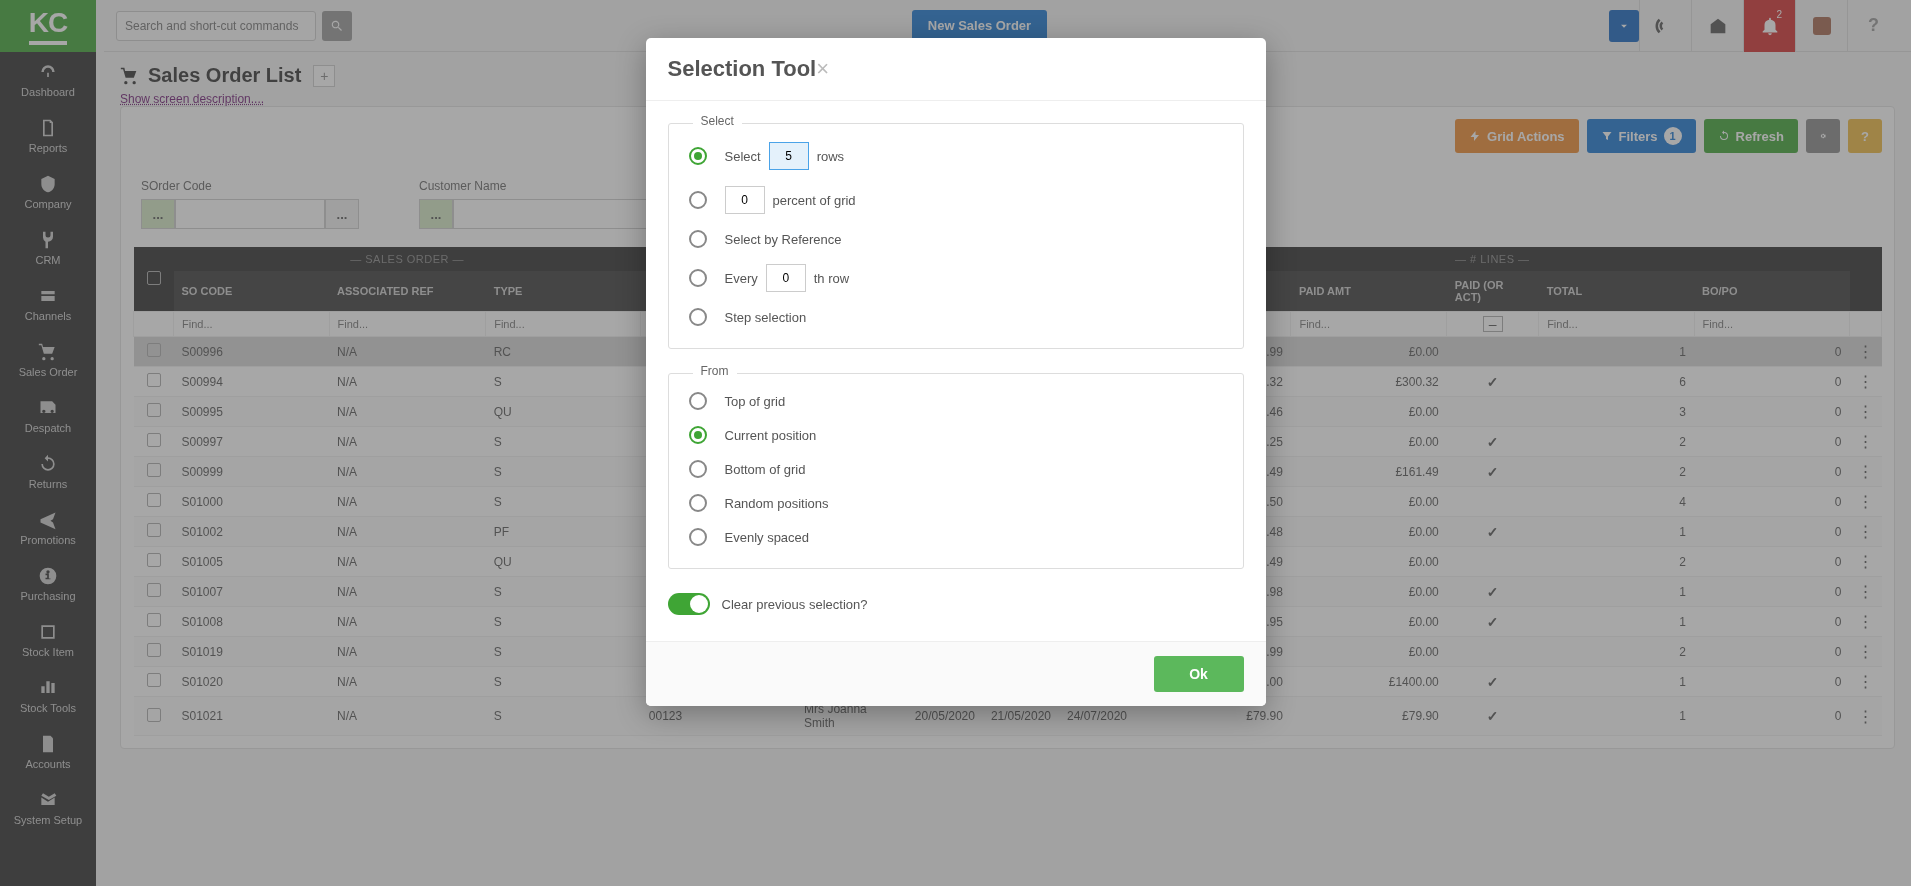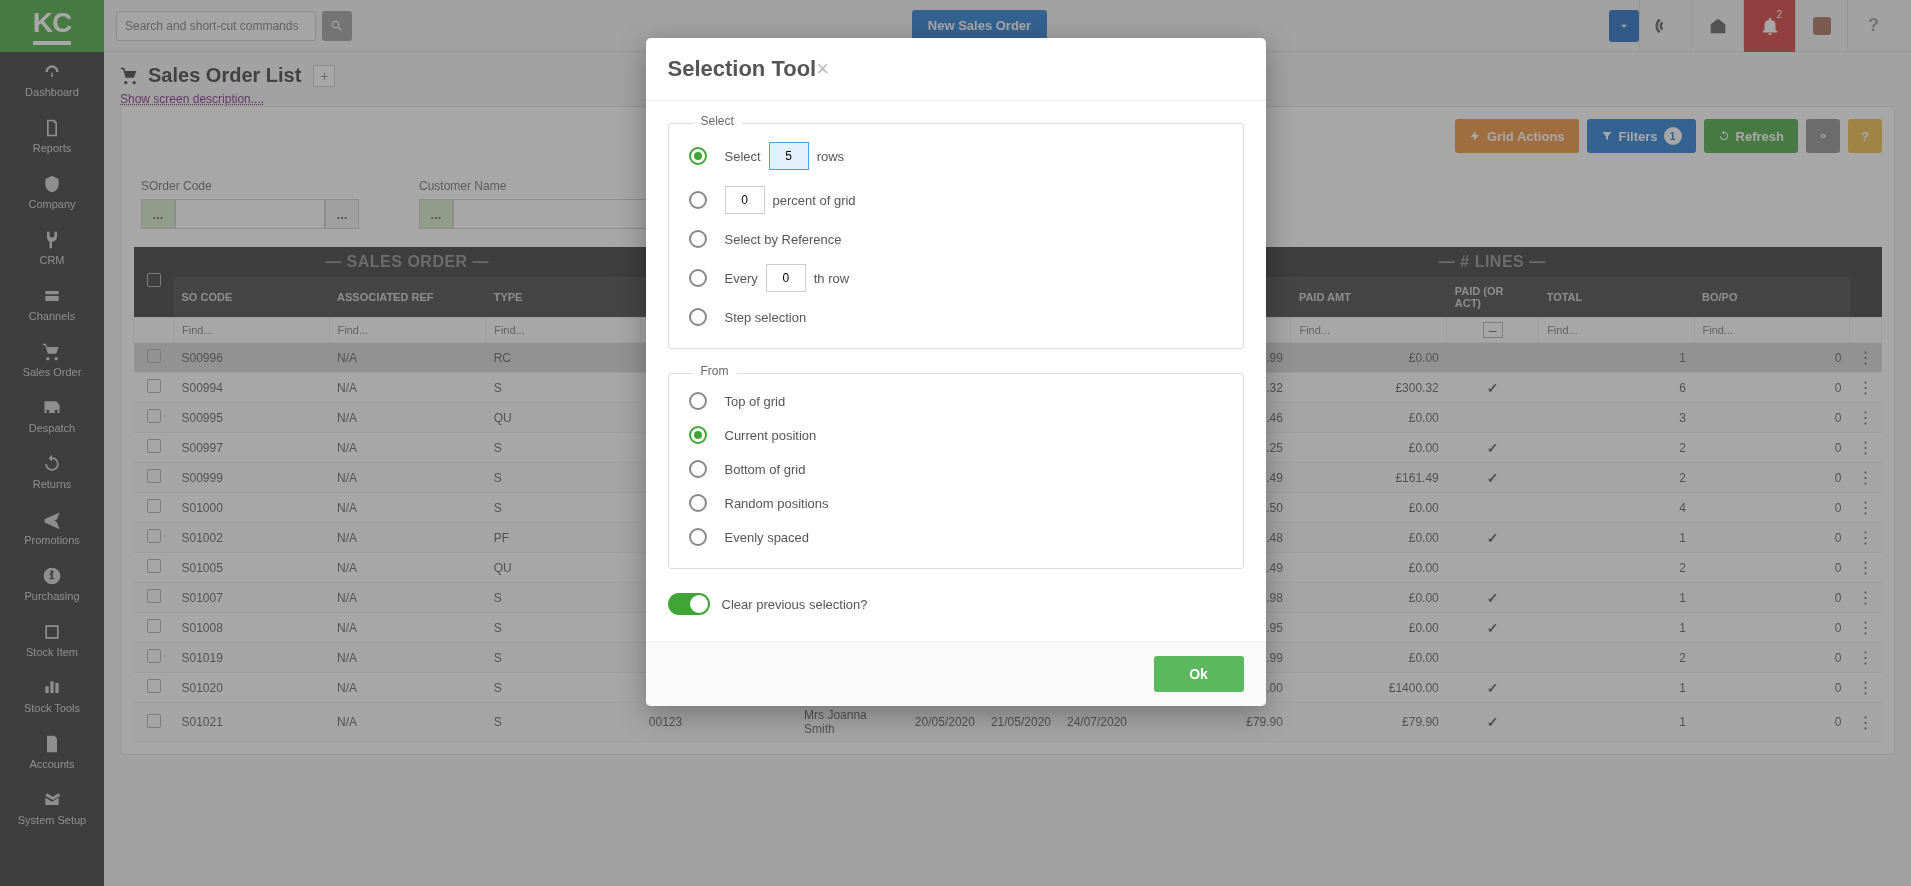--- a/index.html
+++ b/index.html
@@ -1,19 +1,19 @@
 <!DOCTYPE html>
 <html><head>
 <meta charset="utf-8">
 <style>
 * { box-sizing: border-box; margin: 0; padding: 0; font-family: Arial, sans-serif; }
 body { background: #f5f5f5; overflow: hidden; width: 1911px; height: 886px; position: relative; font-size: 13px; color: #555; }
 
 
-.sidebar { position: absolute; left: 0; top: 0; width: 104px; height: 886px; background: #2c2c2c; display: flex; flex-direction: column; z-index: 10; }
+.sidebar { position: absolute; left: 0; top: 0; width: 96px; height: 886px; background: #2c2c2c; display: flex; flex-direction: column; z-index: 10; }
 .logo { height: 52px; background: #3fa535; display: flex; align-items: center; justify-content: center; }
 .logo-text { color: #fff; font-weight: bold; font-size: 28px; letter-spacing: -1px; border-bottom: 4px solid #fff; padding-bottom: 2px;}
 .nav-item { display: flex; flex-direction: column; align-items: center; padding: 10px 4px; color: #ccc; cursor: pointer; font-size: 11px; text-align: center; }
 .nav-item svg { width: 20px; height: 20px; fill: #ccc; margin-bottom: 4px; }
 
 
 .topbar { position: absolute; left: 104px; top: 0; right: 0; height: 52px; background: #f5f5f5; border-bottom: 1px solid #ddd; display: flex; align-items: center; padding: 0 12px; z-index: 5; }
 .search-box { width: 200px; height: 30px; padding: 4px 8px; border: 1px solid #ccc; background: #fafafa; border-radius: 3px; font-size: 12px; }
 .search-btn { width: 30px; height: 30px; margin-left: 6px; background: #999; border: none; border-radius: 3px; cursor: pointer; display:flex;align-items:center;justify-content:center; }
 .new-order-btn { margin-left: auto; margin-right: auto; background: #1976d2; color: #fff; padding: 0 16px; height: 32px; border: none; font-weight: bold; font-size: 13px; cursor: pointer; display:flex; align-items:center; border-radius: 3px;}
@@ -40,21 +40,21 @@
 .filter-count { background:#fff; color:#1976d2; border-radius:50%; width:18px; height:18px; display:inline-flex; align-items:center; justify-content:center; font-size:11px;}
 
 .filter-row { display:flex; gap: 60px; margin-bottom:18px; padding: 0 8px;}
 .filter-field label { font-size:12px; color:#666; display:block; margin-bottom:6px;}
 .filter-field-inputs { display:flex; }
 .filter-dots { width:34px; height:30px; background:#d5e8c5; border:1px solid #ccc; display:flex; align-items:center; justify-content:center; cursor:pointer; font-weight:bold; color:#555;}
 .filter-main { width:150px; height:30px; border:1px solid #ccc; padding:4px 6px; }
 
 
 .tbl { width:100%; border-collapse:collapse; font-size:12px;}
-.tbl thead .grp-row th { background:#2c2c2c; color:#888; font-size:16px; font-weight:bold; padding:6px 8px; text-align:center; letter-spacing:0.5px;}
+.tbl thead .grp-row th { background:#2c2c2c; color:#888; font-size:11px; font-weight:normal; padding:6px 8px; text-align:center; letter-spacing:0.5px;}
 .tbl thead .col-row th { background:#3a3a3a; color:#ccc; font-size:11px; font-weight:bold; padding:8px; text-align:left;}
 .tbl thead .find-row td { background:#fff; padding:0; border:1px solid #eee;}
 .tbl thead .find-row input { width:100%; border:none; padding:6px 8px; font-size:11px; color:#999; background:transparent;}
 .tbl tbody tr { border-bottom:1px solid #eee; }
 .tbl tbody tr:nth-child(odd){ background:#fafafa;}
 .tbl tbody tr.sel-row { background:#d5d5d5;margin-left:32px; }
 .tbl tbody td { padding:5px 8px; color:#555;}
 .chk-cell{ width:40px; text-align:center;}
 .chk { width:14px; height:14px; border:1px solid #aaa; border-radius:2px; display:inline-block; cursor:pointer;}
 .num-r { text-align:right; }

